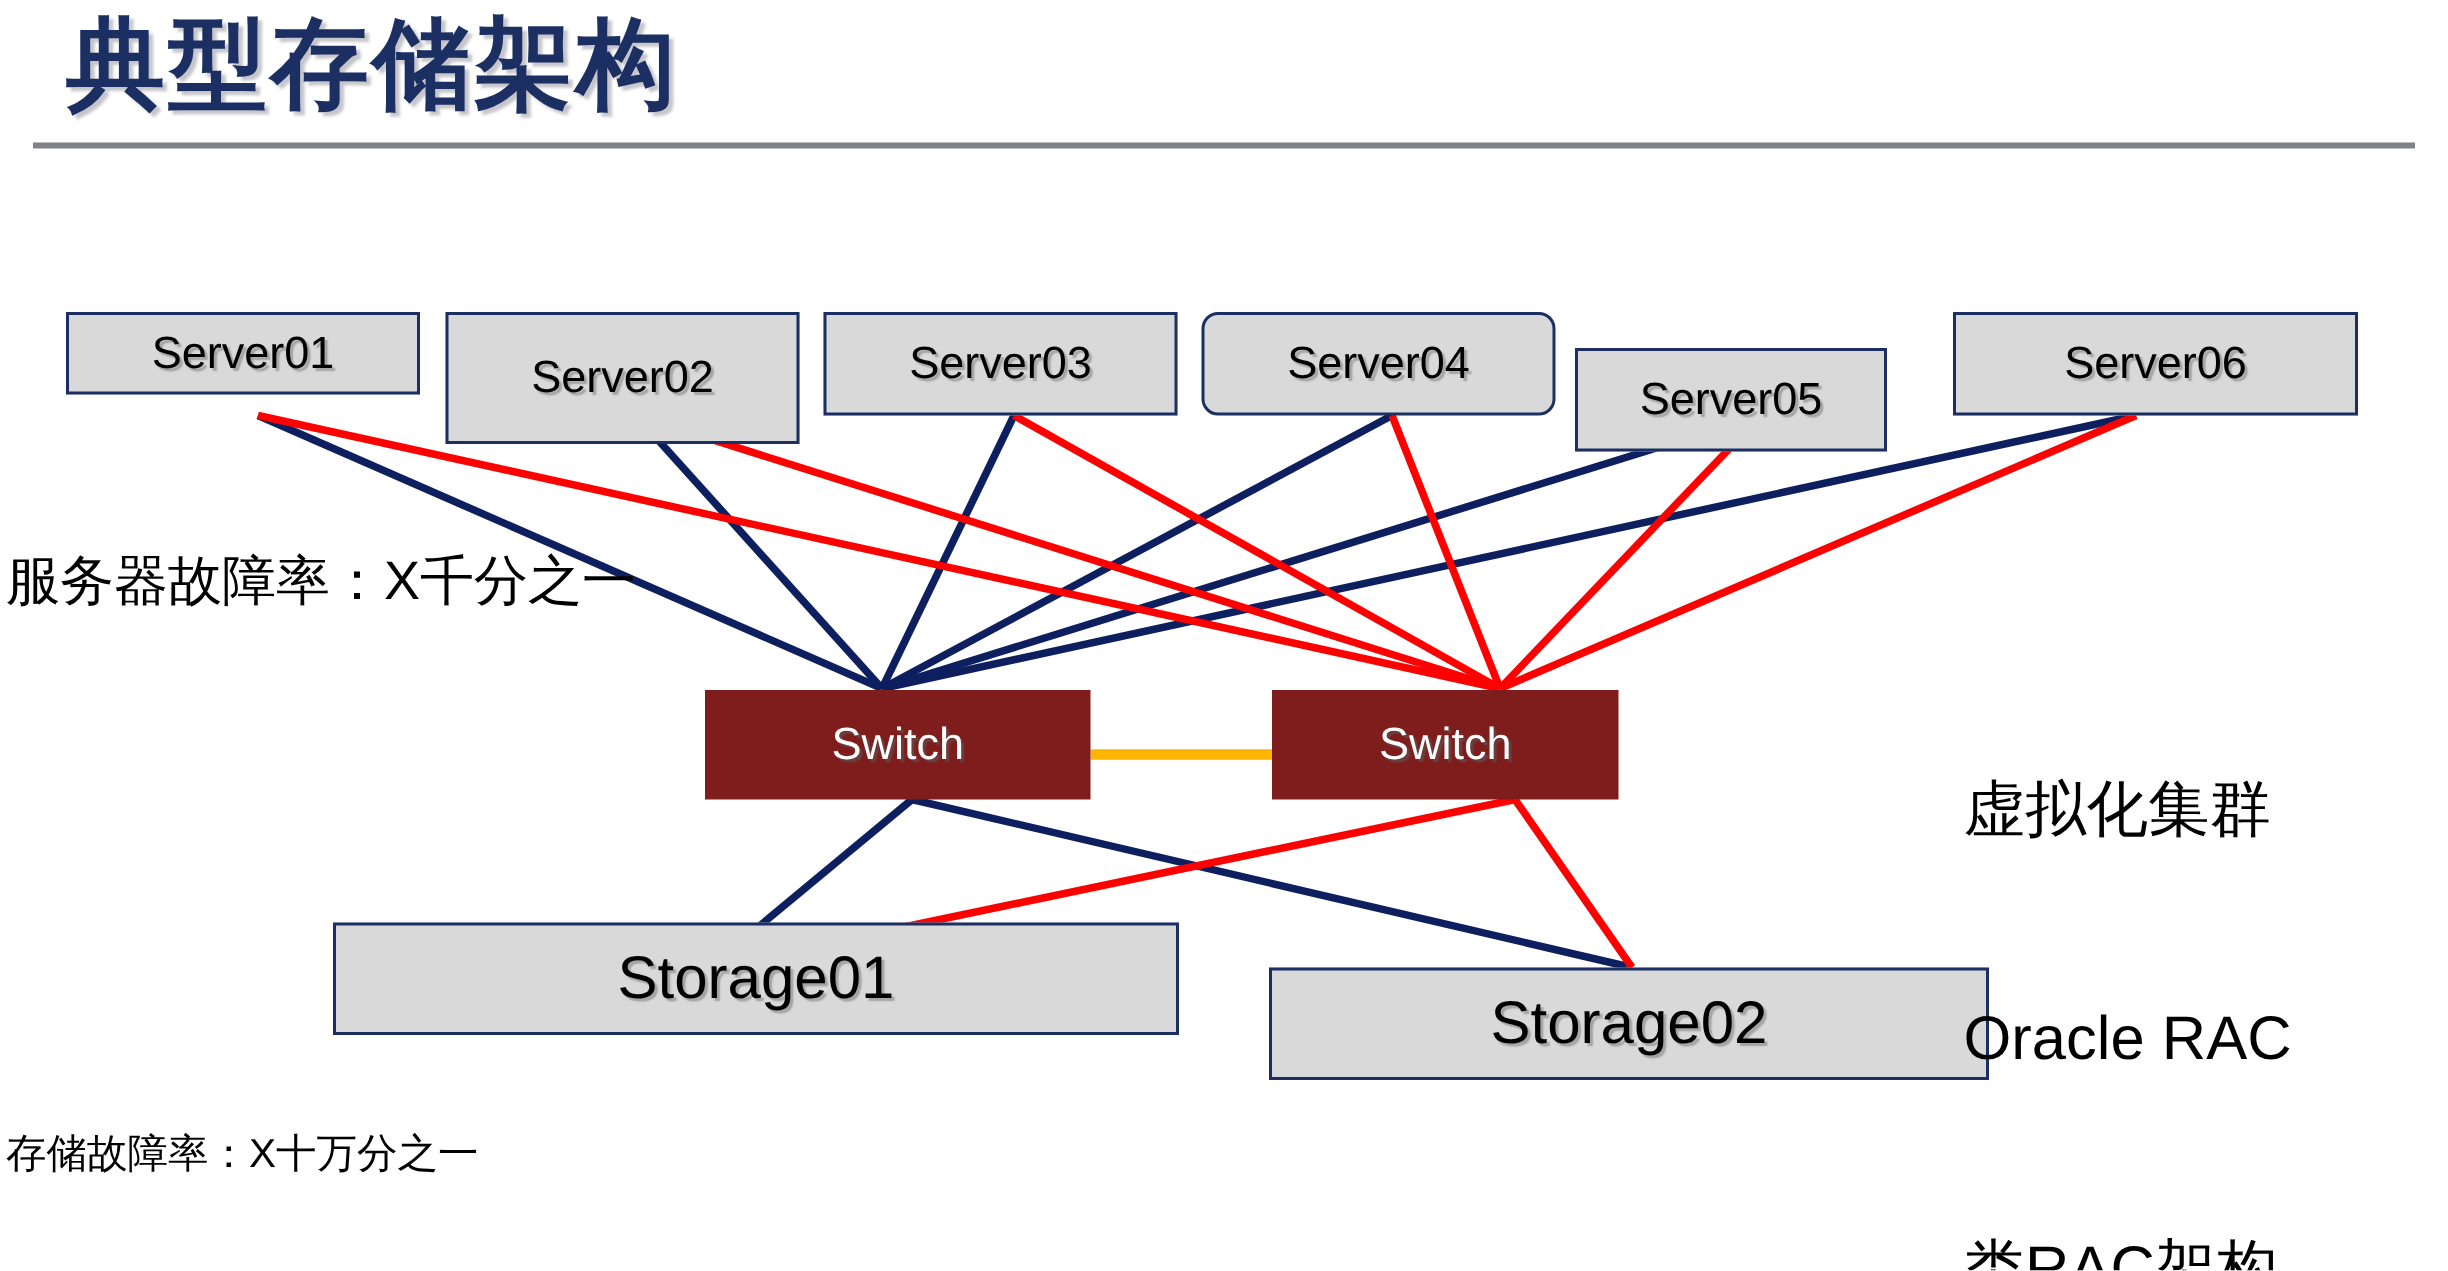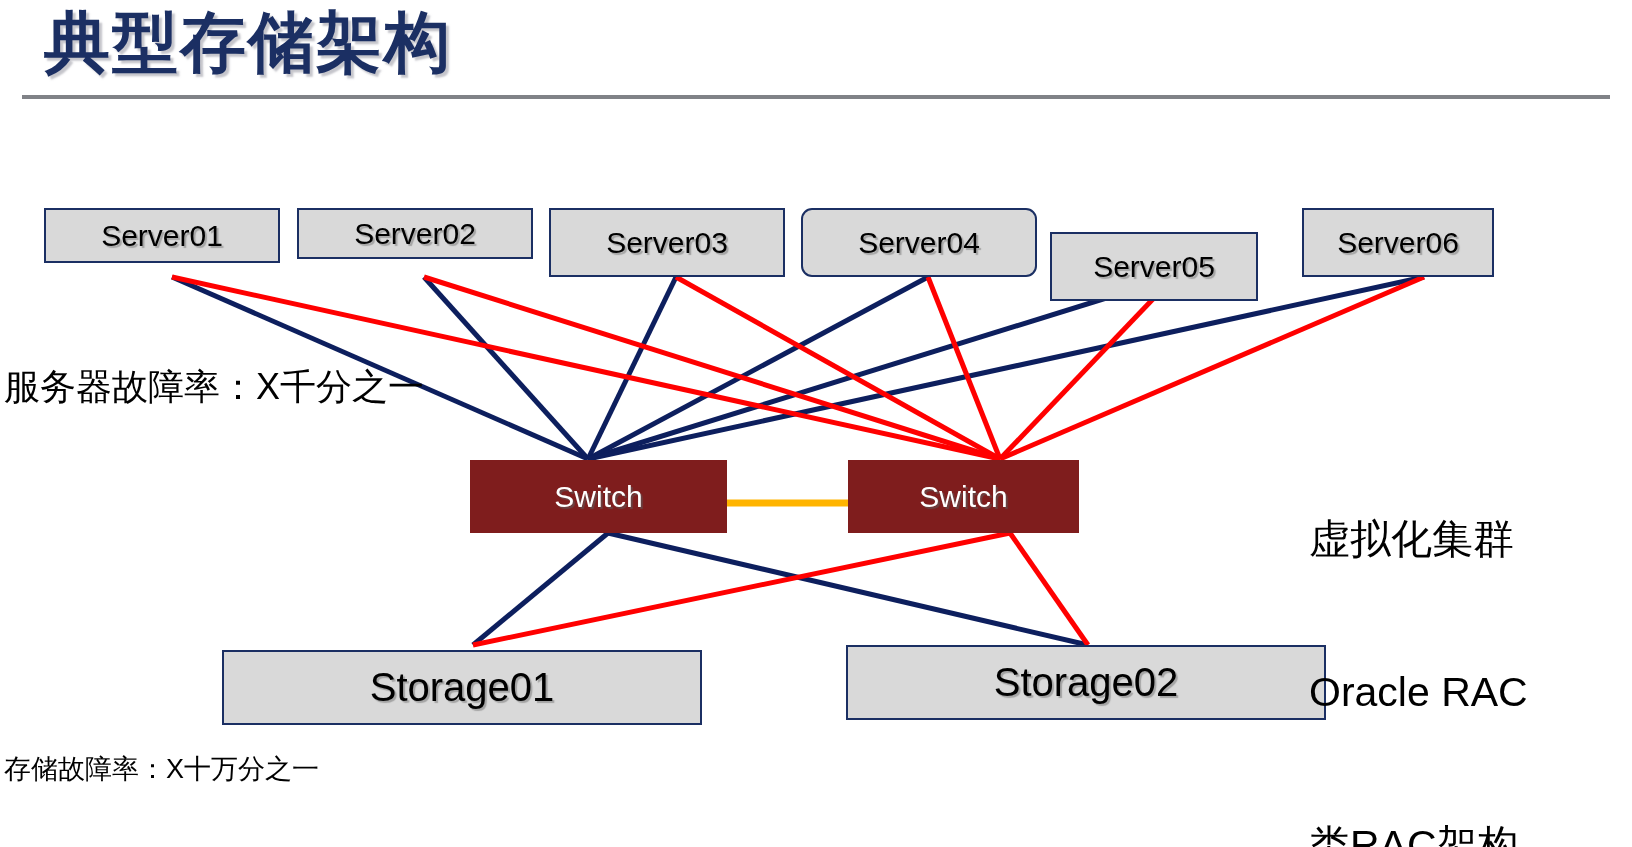--- a/index.html
+++ b/index.html
@@ -153,44 +153,44 @@
         <line x1="1010" y1="533" x2="1088" y2="645" stroke="#ff0000" stroke-width="5" stroke-linecap="butt"></line>
       </g>
     <g id="g-interconnect">
         <line x1="727" y1="503" x2="878" y2="503" stroke="#ffb400" stroke-width="7" stroke-linecap="butt"></line>
       </g>
   </svg>
 
   <div class="node server-box" style="left: 44px; top: 208px; width: 236px; height: 55px;">
     <span class="node-label">Server01</span>
   </div>
-  <div class="node server-box" style="left: 297px; top: 208px; width: 236px; height: 51px;">
+  <div class="node server-box" style="left: 297px; top: 208px; width: 236px; height: 88px;">
     <span class="node-label">Server02</span>
   </div>
   <div class="node server-box" style="left: 549px; top: 208px; width: 236px; height: 69px;">
     <span class="node-label">Server03</span>
   </div>
   <div class="node server-box" style="left: 801px; top: 208px; width: 236px; height: 69px; border-radius: 11px;">
     <span class="node-label">Server04</span>
   </div>
   <div class="node server-box" style="left: 1050px; top: 208px; width: 208px; height: 69px; margin-top: 24px;">
     <span class="node-label">Server05</span>
   </div>
-  <div class="node server-box" style="left: 1302px; top: 208px; width: 192px; height: 69px;">
+  <div class="node server-box" style="left: 1302px; top: 208px; width: 270px; height: 69px;">
     <span class="node-label">Server06</span>
   </div>
 
   <div class="node switch-box" style="left: 470px; top: 460px; width: 257px; height: 73px;">
     <span class="node-label">Switch</span>
   </div>
   <div class="node switch-box" style="left: 848px; top: 460px; width: 231px; height: 73px;">
     <span class="node-label">Switch</span>
   </div>
 
-  <div class="node storage-box" style="left: 222px; top: 650px; width: 480px; height: 75px;">
+  <div class="node storage-box" style="left: 222px; top: 615px; width: 564px; height: 75px;">
     <span class="node-label">Storage01</span>
   </div>
   <div class="node storage-box" style="left: 846px; top: 645px; width: 480px; height: 75px;">
     <span class="node-label">Storage02</span>
   </div>
 
   <div class="annotation" id="server-failure-note">服务器故障率：X千分之一</div>
 
   <div class="annotation" id="storage-failure-note">存储故障率：X十万分之一</div>
 

